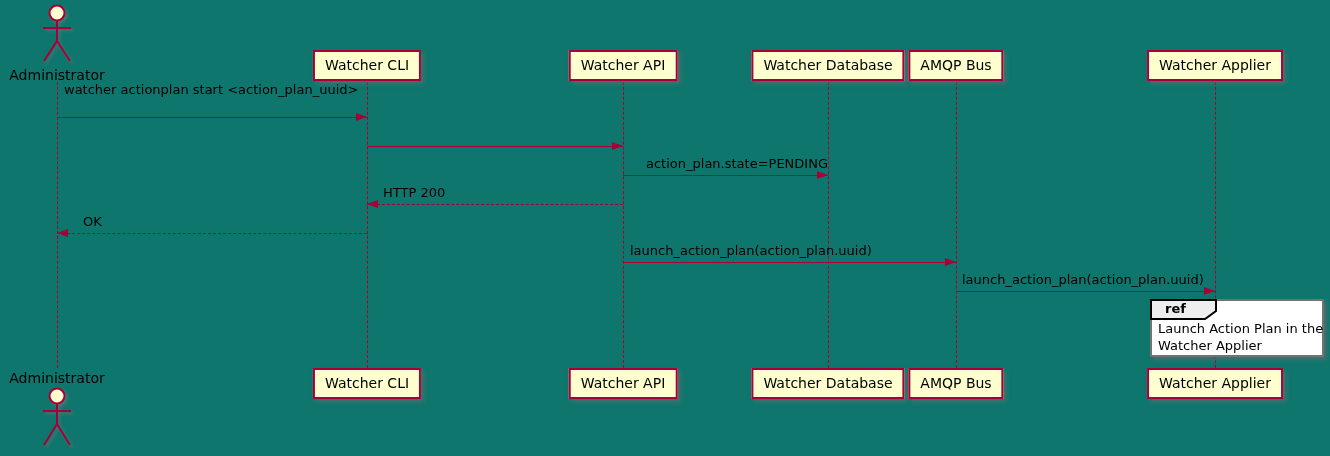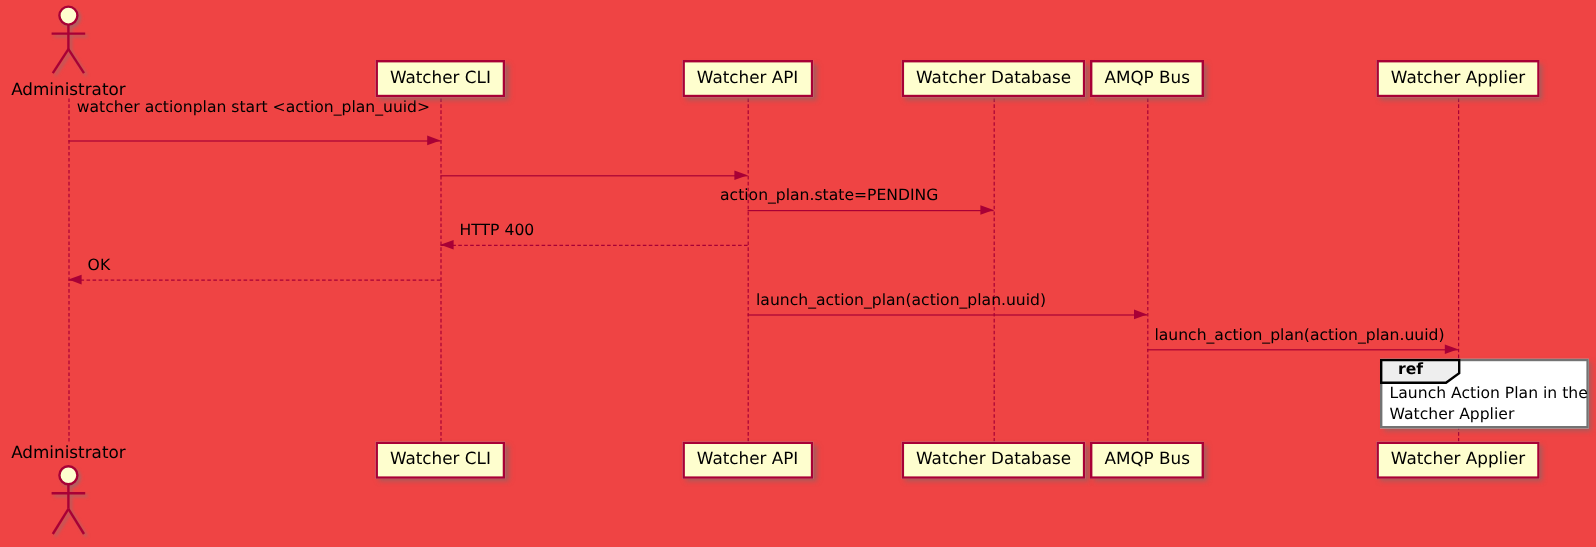--- a/index.html
+++ b/index.html
@@ -1,17 +1,17 @@
 <!DOCTYPE html>
 <html><head>
 <meta charset="utf-8">
 <style>
   html,body { margin:0; padding:0; background:#ffffff; }
   .canvas {
-    position:relative; width:1330px; height:456px; background:#ef4444;
+    position:relative; width:1330px; height:456px; background:#0f766e;
     font-family:"DejaVu Sans","Liberation Sans",sans-serif; color:#000;
     overflow:hidden;
   }
   .lifeline {
     position:absolute; top:82px; height:286px; width:0;
     border-left:1px dashed #A80036; z-index:0;
   }
   .pbox {
     position:absolute; transform:translateX(-50%);
     background:#FEFECE; border:2px solid #A80036;
@@ -77,29 +77,29 @@
   <div class="pbox" style="left:956px;  top:50px">AMQP Bus</div>
   <div class="pbox" style="left:1215px; top:50px">Watcher Applier</div>
 
   <div class="msg-label" style="left:64px; top:82px">watcher actionplan start &lt;action_plan_uuid&gt;</div>
   <div class="msg-line" style="left:57px; top:117px; width:310px"></div>
   <div class="head-right" style="left:356px; top:113px"></div>
 
   <div class="msg-line" style="left:367px; top:146px; width:256px"></div>
   <div class="head-right" style="left:612px; top:142px"></div>
 
-  <div class="msg-label" style="left:600px; top:156px">action_plan.state=PENDING</div>
+  <div class="msg-label" style="left:646px; top:156px">action_plan.state=PENDING</div>
   <div class="msg-line" style="left:623px; top:175px; width:205px"></div>
   <div class="head-right" style="left:817px; top:171px"></div>
 
-  <div class="msg-label" style="left:383px; top:185px">HTTP 400</div>
+  <div class="msg-label" style="left:383px; top:185px">HTTP 200</div>
   <div class="msg-line dashed" style="left:367px; top:204px; width:256px"></div>
   <div class="head-left" style="left:367px; top:200px"></div>
 
-  <div class="msg-label" style="left:73px; top:214px">OK</div>
+  <div class="msg-label" style="left:83px; top:214px">OK</div>
   <div class="msg-line dashed" style="left:57px; top:233px; width:310px"></div>
   <div class="head-left" style="left:57px; top:229px"></div>
 
   <div class="msg-label" style="left:630px; top:243px">launch_action_plan(action_plan.uuid)</div>
   <div class="msg-line" style="left:623px; top:262px; width:333px"></div>
   <div class="head-right" style="left:945px; top:258px"></div>
 
   <div class="msg-label" style="left:962px; top:272px">launch_action_plan(action_plan.uuid)</div>
   <div class="msg-line" style="left:956px; top:291px; width:259px"></div>
   <div class="head-right" style="left:1204px; top:287px"></div>

